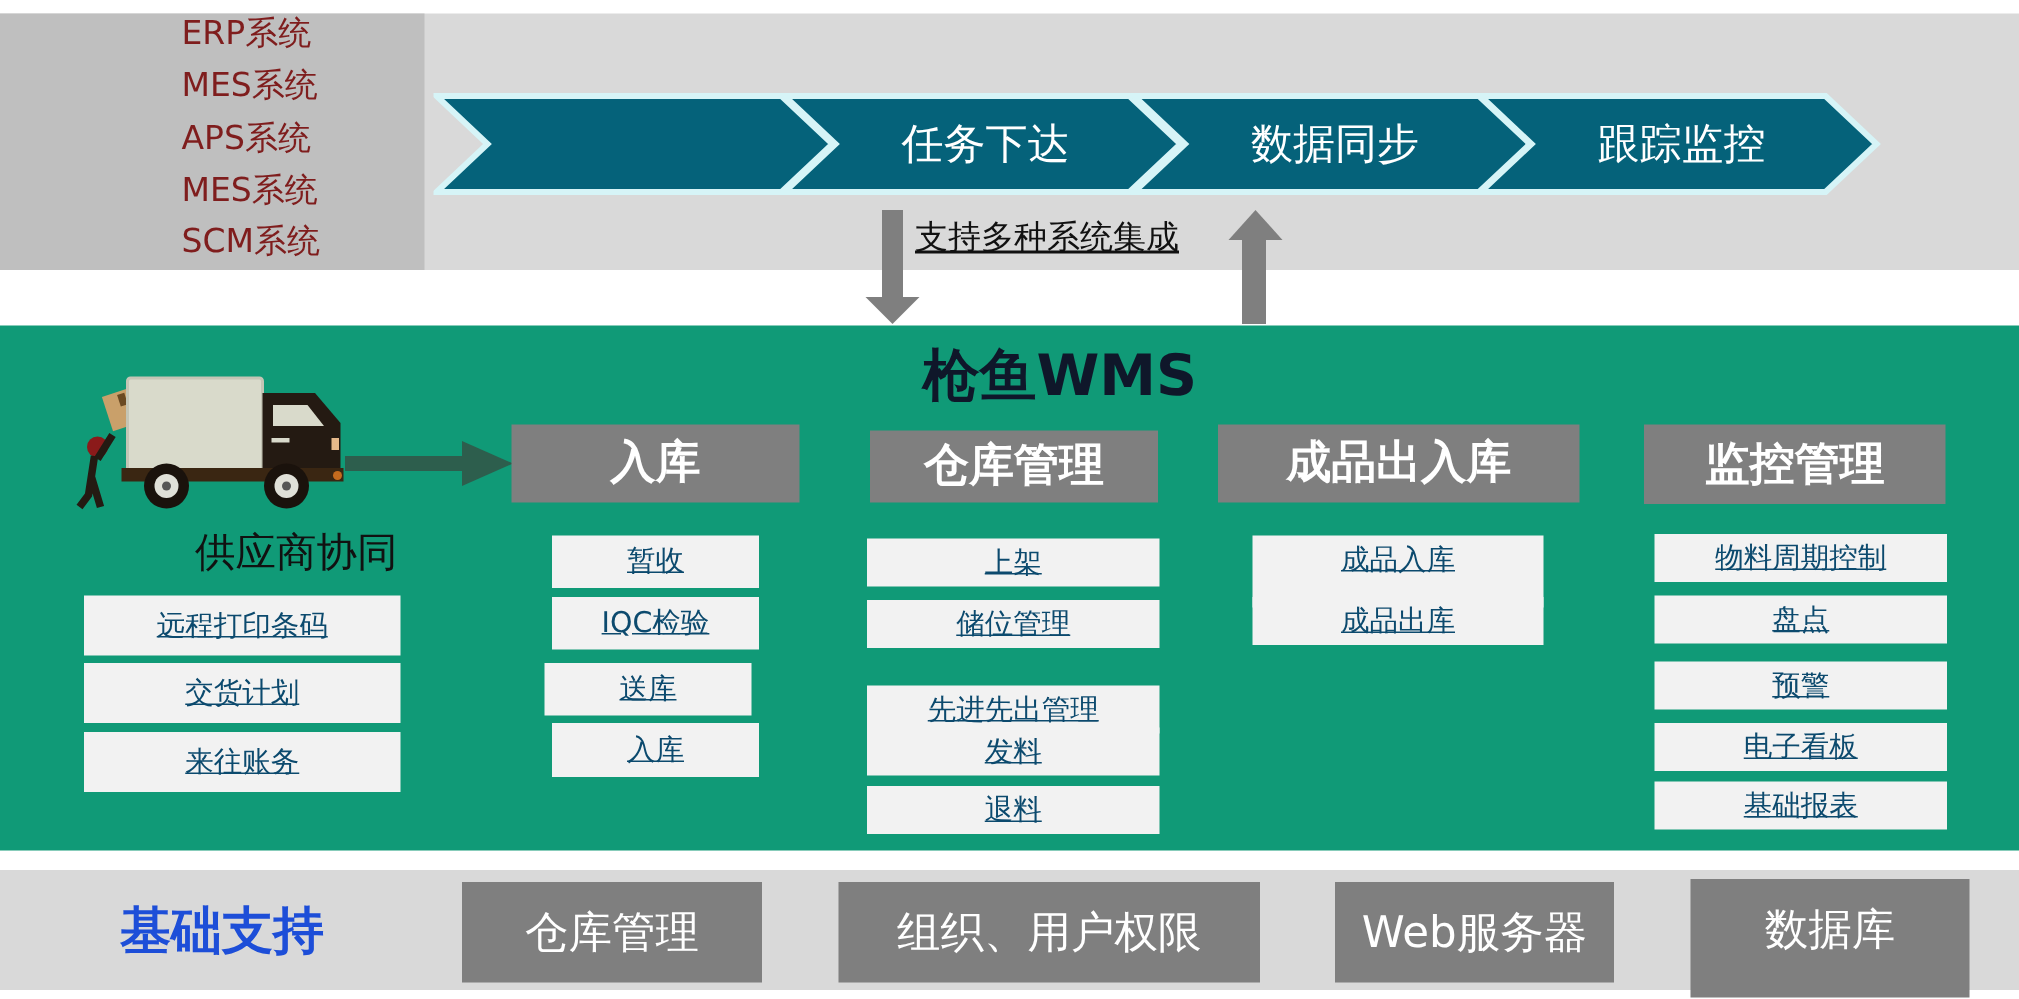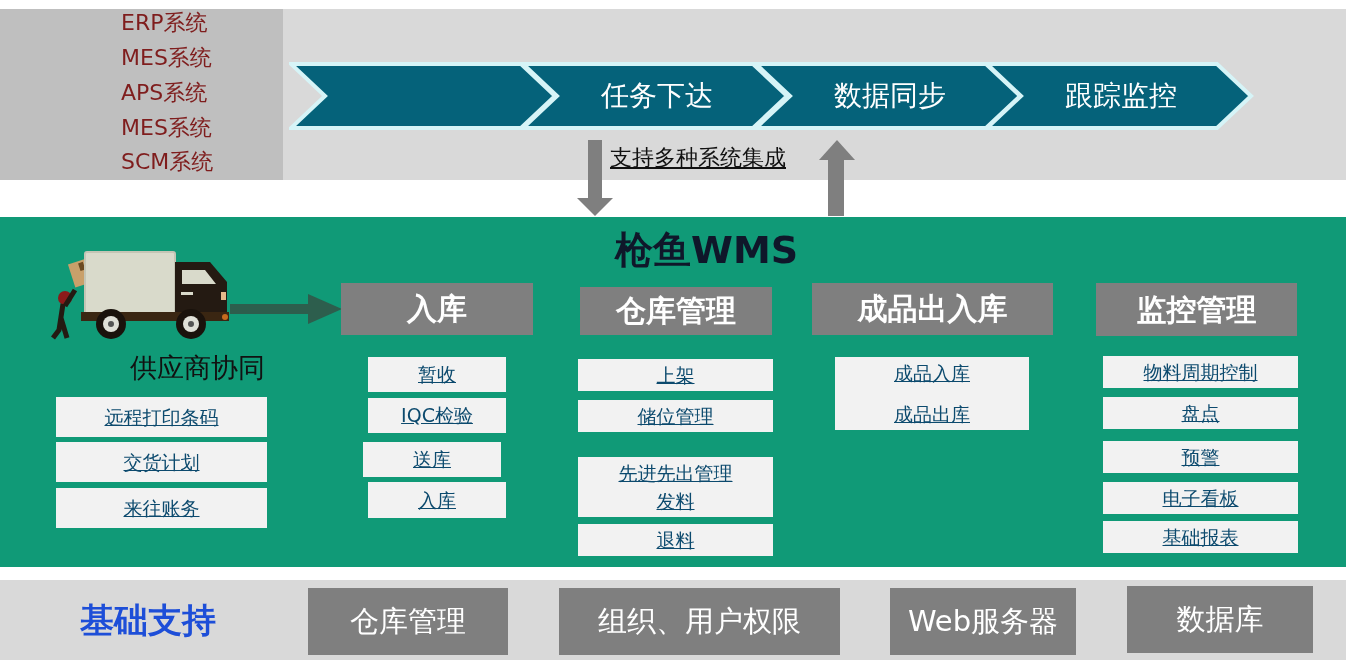--- a/index.html
+++ b/index.html
@@ -132,13 +132,13 @@
 <div class="item-box" style="left:1103px;top:397px;width:195px;height:32px;line-height:32px">盘点</div>
 <div class="item-box" style="left:1103px;top:441px;width:195px;height:32px;line-height:32px">预警</div>
 <div class="item-box" style="left:1103px;top:482px;width:195px;height:32px;line-height:32px">电子看板</div>
 <div class="item-box" style="left:1103px;top:521px;width:195px;height:32px;line-height:32px">基础报表</div>
 
 <div id="bottom-band" class="abs"></div>
 <div id="basic-support-label" class="abs">基础支持</div>
 <div class="base-box" style="left:308px;top:588px;width:200px;height:67px;line-height:67px">仓库管理</div>
 <div class="base-box" style="left:559px;top:588px;width:281px;height:67px;line-height:67px">组织、用户权限</div>
 <div class="base-box" style="left:890px;top:588px;width:186px;height:67px;line-height:67px">Web服务器</div>
-<div class="base-box" style="left:1127px;top:586px;width:186px;height:67px;line-height:67px">数据库</div>
+<div class="base-box" style="left:1127px;top:586px;width:186px;height:79px;line-height:67px">数据库</div>
 
 </body></html>

